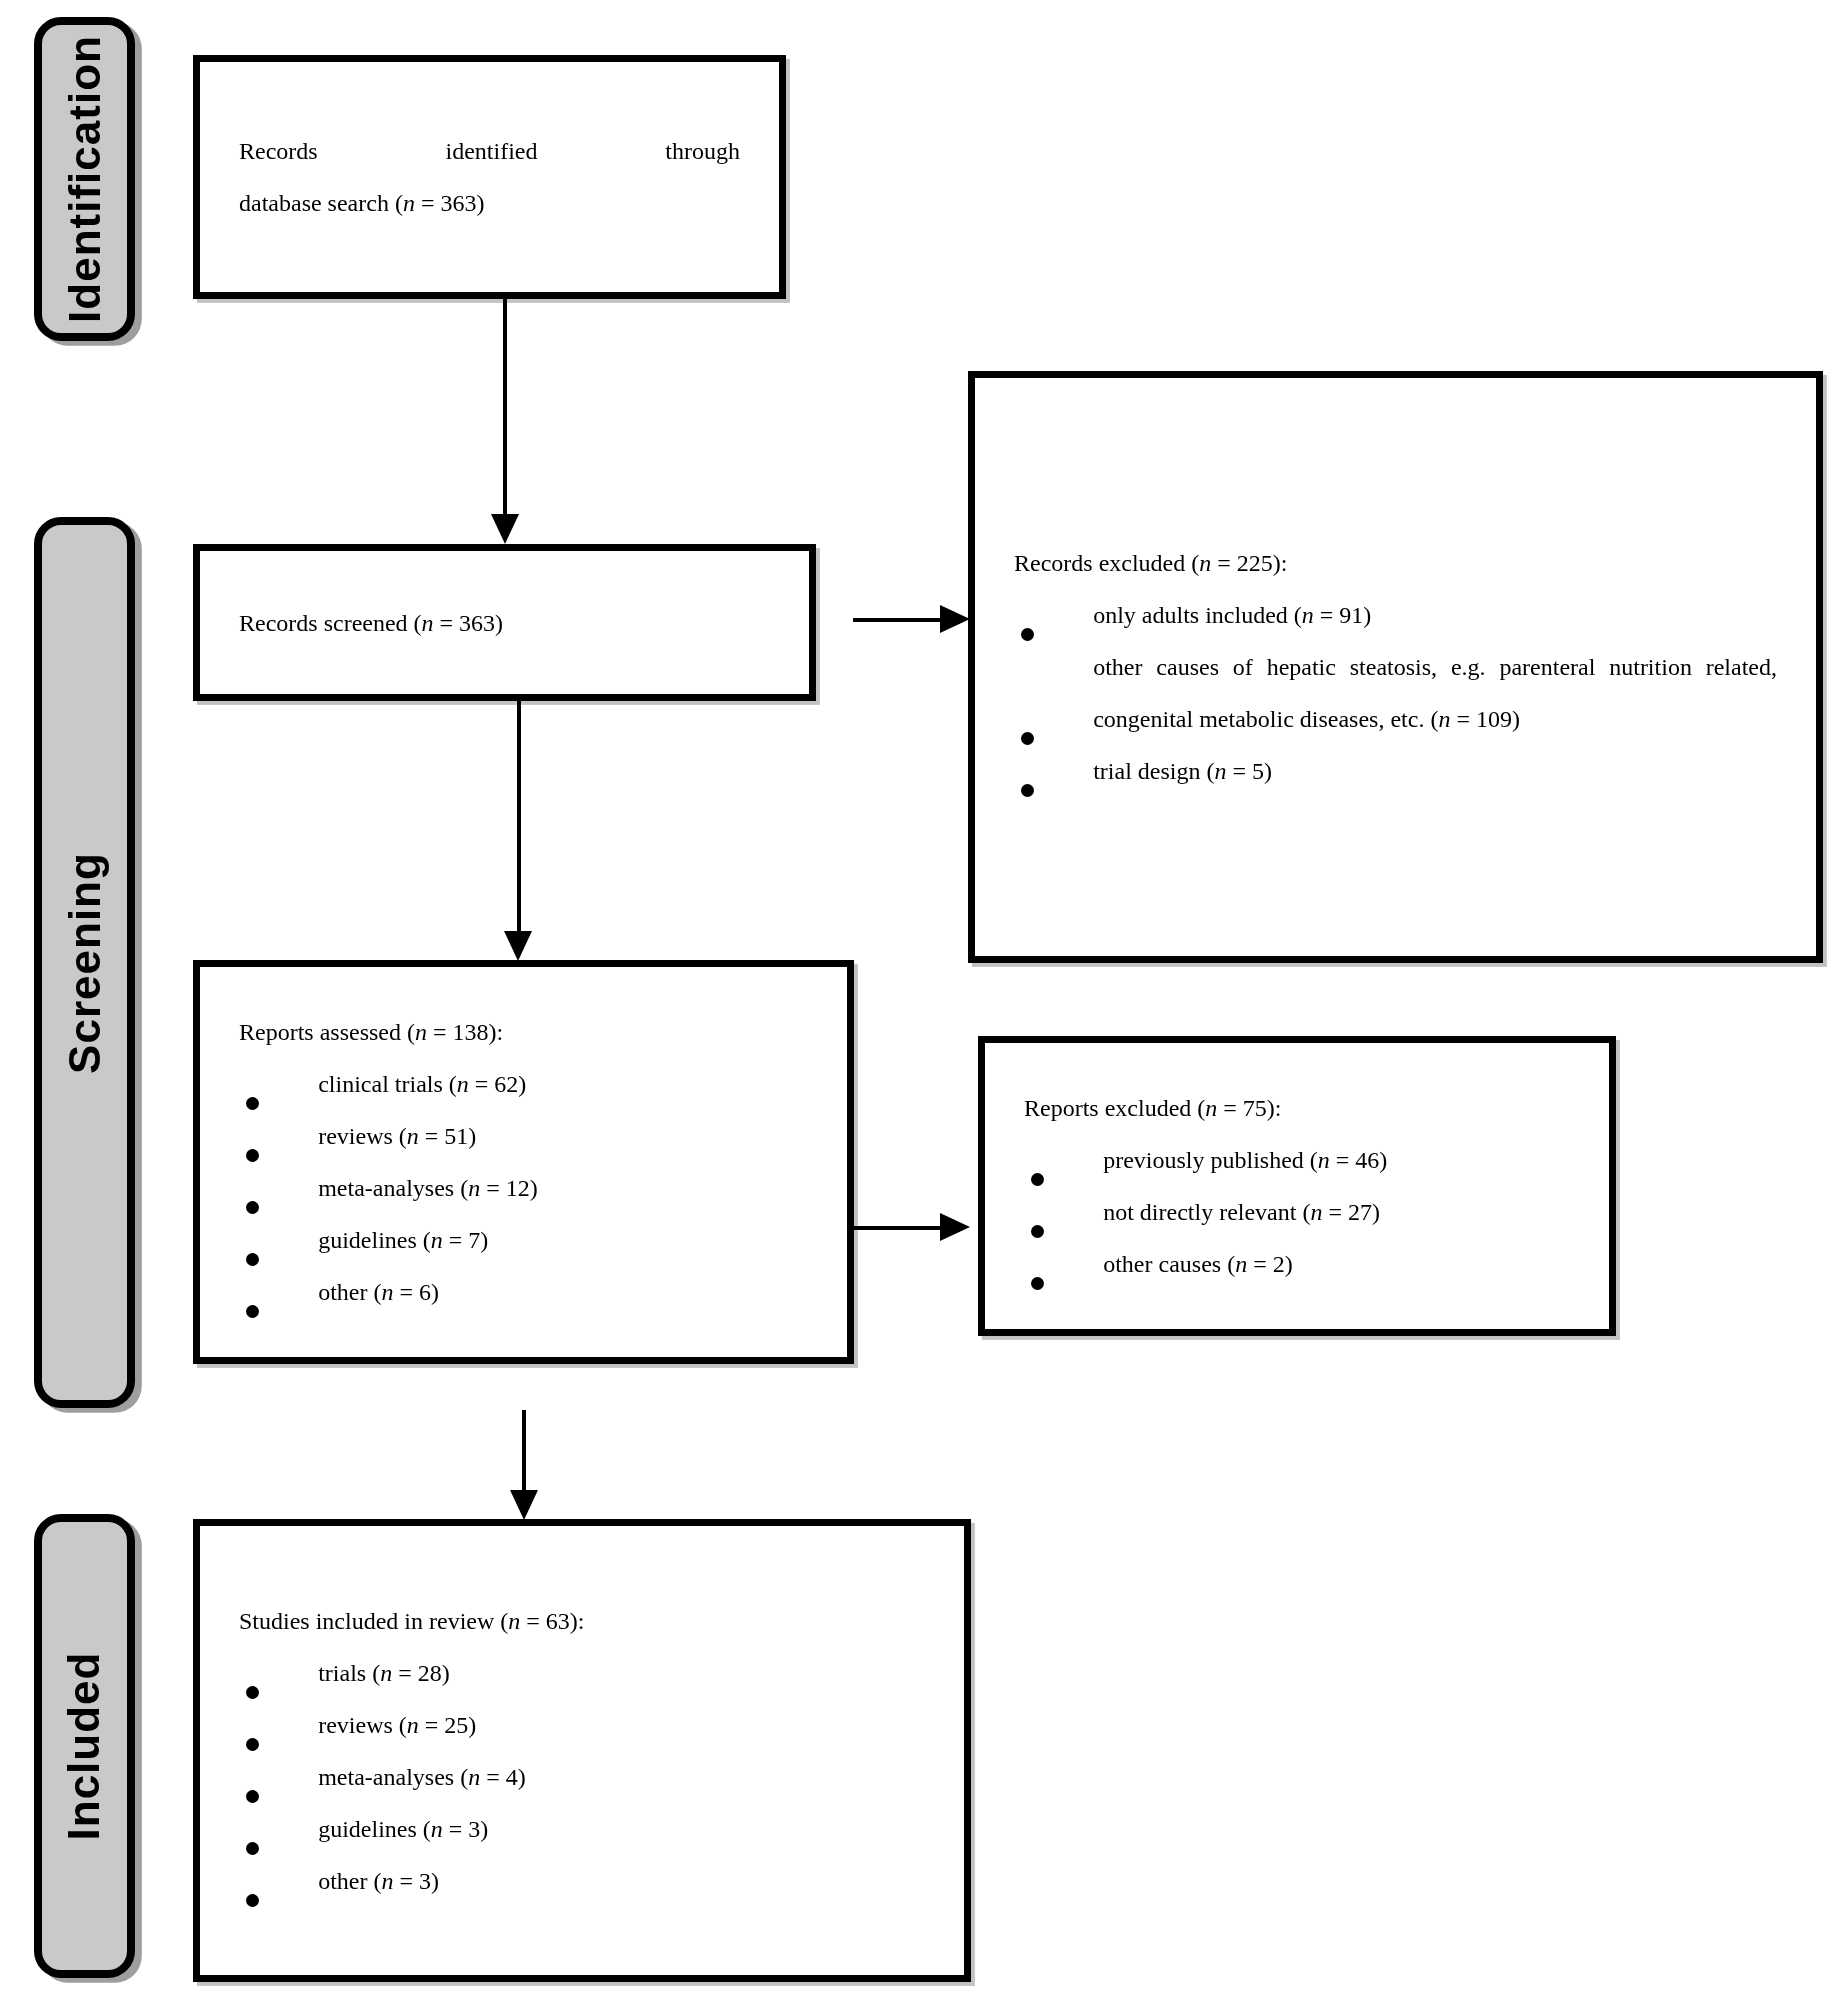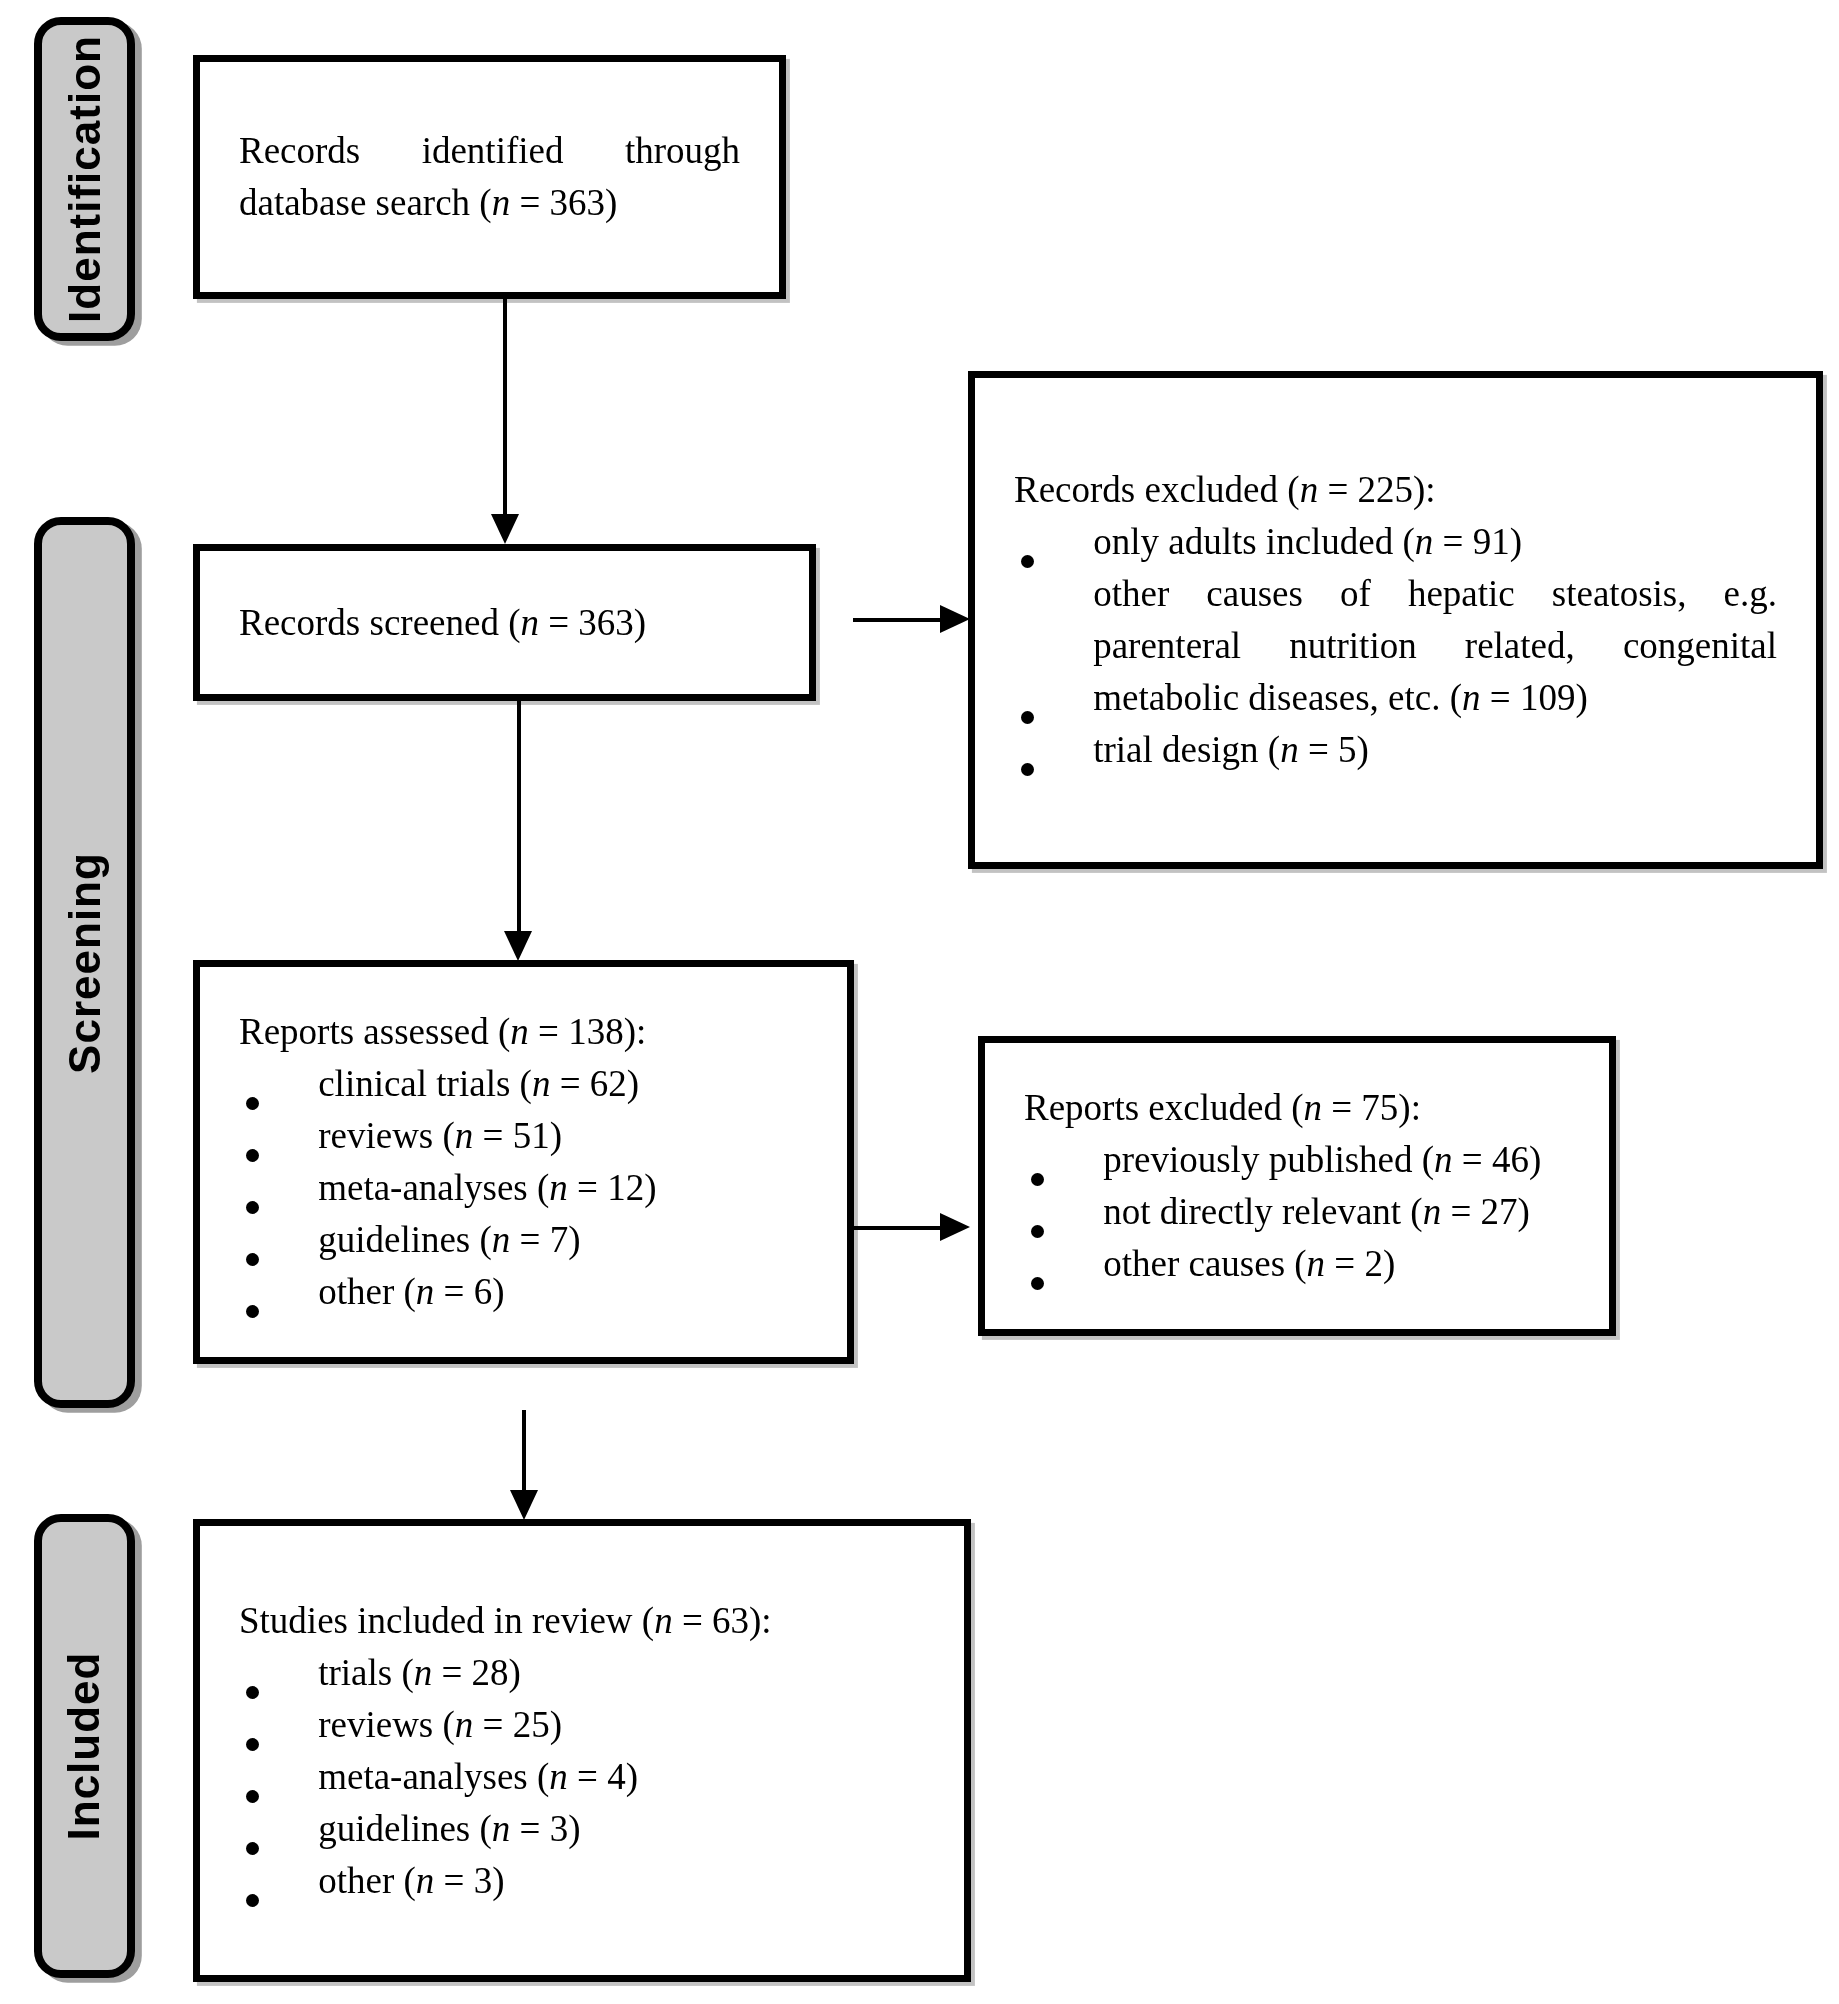--- a/index.html
+++ b/index.html
@@ -45,26 +45,26 @@
     background: #ffffff;
     border: 7.7px solid #000000;
     box-shadow: 3.9px 3.9px 0 #c2c2c2;
     display: flex;
   }
   .box-inner {
     margin: auto 0;
     width: 100%;
     box-sizing: border-box;
     padding: 0 39px;
-    font-size: 37px;
+    font-size: 24px;
     line-height: 52px;
   }
   #box-identified       { left: 193px;  top: 55px;  width: 593px; height: 244px;  }
   #box-screened         { left: 193px;  top: 544px; width: 623px; height: 157px;  }
-  #box-records-excluded { left: 968px; top: 371px;  width: 855px; height: 498px; }
+  #box-records-excluded { left: 968px; top: 371px;  width: 855px; height: 592px; }
   #box-assessed         { left: 193px;  top: 960px; width: 661px; height: 404px;  }
   #box-reports-excluded { left: 968px; top: 1036px; width: 638px; height: 300px; margin-left: 10px;  }
   #box-included         { left: 193px;  top: 1519px; width: 778px; height: 463px;  }
 
   
   .justify-line { display: flex; justify-content: space-between; }
 
   
   .bullet-row { display: flex; align-items: flex-end; padding-left: 7.2px; }
   .dot {

